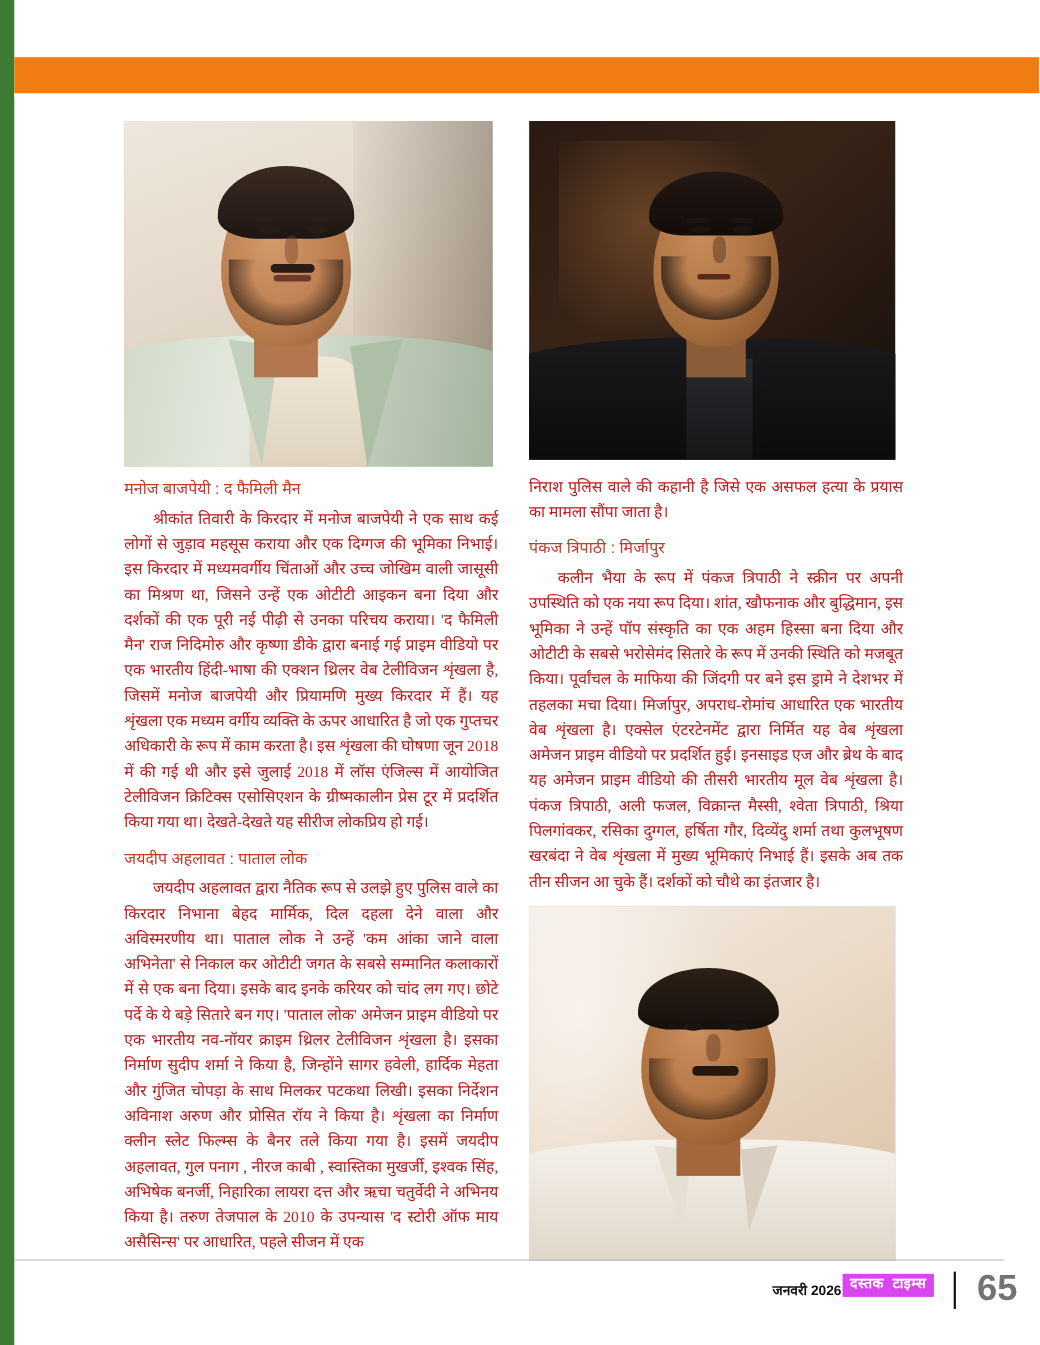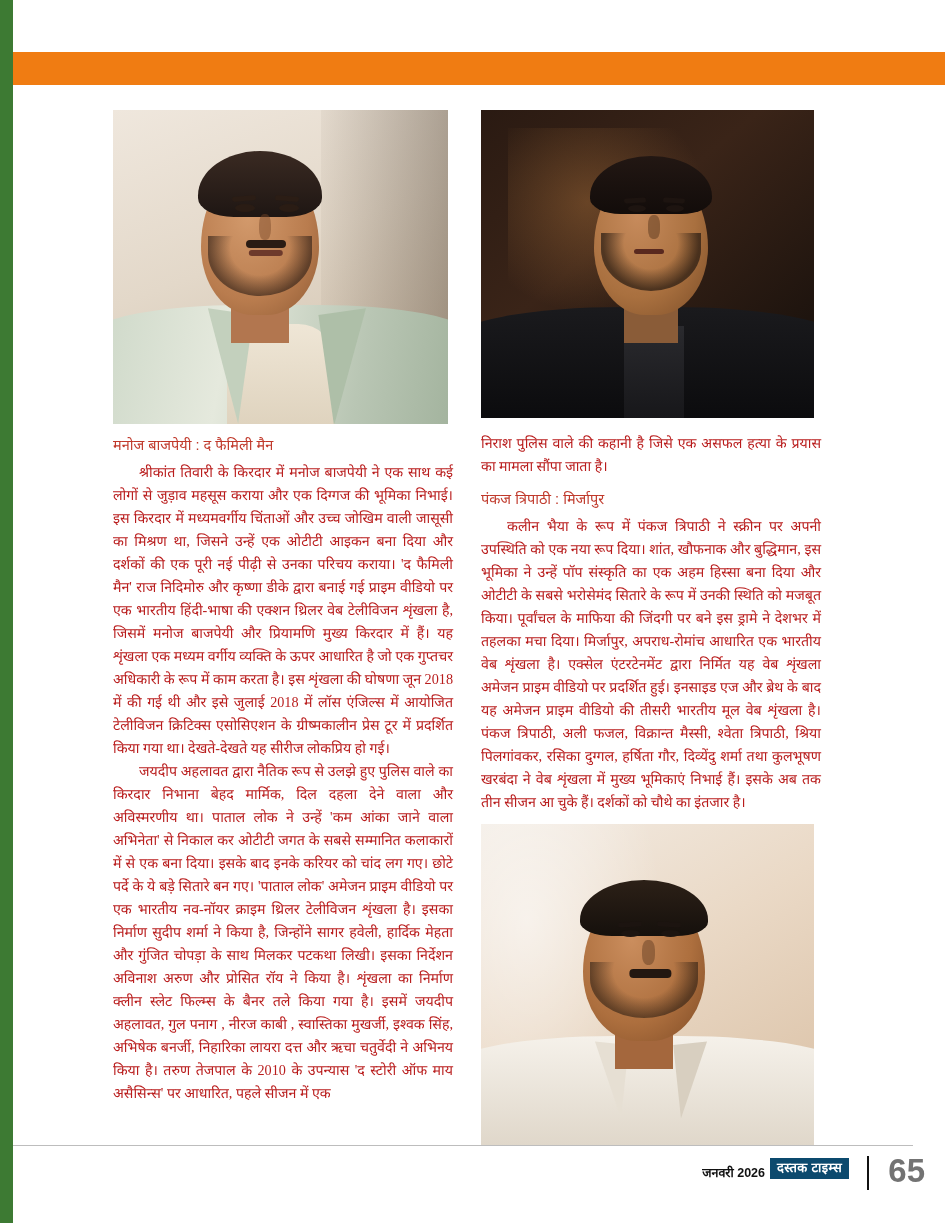--- a/index.html
+++ b/index.html
@@ -110,23 +110,23 @@
     top: 12px;
     font-family: "Liberation Sans", sans-serif;
     font-weight: bold;
     font-size: 12.5px;
     color: #111111;
   }
   .footer-logo {
     position: absolute;
     right: 98px;
     top: 6px;
-    background: #0c4a6e;
+    background: #d946ef;
     color: #ffffff;
-    font-family: Liberation Sans, sans-serif;
+    font-family: Liberation Mono, monospace;
     font-weight: bold;
     font-size: 13px;
     padding: 3px 7px 4px 7px;
     letter-spacing: 0.3px;
     line-height: 1.1;
     margin-left: 36px;
   }
   .footer-sep {
     position: absolute;
     right: 78px;
@@ -258,20 +258,21 @@
         <div class="m1-eyeL"></div>
         <div class="m1-eyeR"></div>
         <div class="m1-nose"></div>
         <div class="m1-stache"></div>
         <div class="m1-mouth"></div>
       </div>
 
       <h2 class="heading">मनोज बाजपेयी : द फैमिली मैन</h2>
       <p class="body indent">श्रीकांत तिवारी के किरदार में मनोज बाजपेयी ने एक साथ कई लोगों से जुड़ाव महसूस कराया और एक दिग्गज की भूमिका निभाई। इस किरदार में मध्यमवर्गीय चिंताओं और उच्च जोखिम वाली जासूसी का मिश्रण था, जिसने उन्हें एक ओटीटी आइकन बना दिया और दर्शकों की एक पूरी नई पीढ़ी से उनका परिचय कराया। 'द फैमिली मैन' राज निदिमोरु और कृष्णा डीके द्वारा बनाई गई प्राइम वीडियो पर एक भारतीय हिंदी-भाषा की एक्शन थ्रिलर वेब टेलीविजन शृंखला है, जिसमें मनोज बाजपेयी और प्रियामणि मुख्य किरदार में हैं। यह शृंखला एक मध्यम वर्गीय व्यक्ति के ऊपर आधारित है जो एक गुप्तचर अधिकारी के रूप में काम करता है। इस शृंखला की घोषणा जून 2018 में की गई थी और इसे जुलाई 2018 में लॉस एंजिल्स में आयोजित टेलीविजन क्रिटिक्स एसोसिएशन के ग्रीष्मकालीन प्रेस टूर में प्रदर्शित किया गया था। देखते-देखते यह सीरीज लोकप्रिय हो गई।</p>
 
+      <h2 class="heading">जयदीप अहलावत : पाताल लोक</h2>
       <p class="body indent">जयदीप अहलावत द्वारा नैतिक रूप से उलझे हुए पुलिस वाले का किरदार निभाना बेहद मार्मिक, दिल दहला देने वाला और अविस्मरणीय था। पाताल लोक ने उन्हें 'कम आंका जाने वाला अभिनेता' से निकाल कर ओटीटी जगत के सबसे सम्मानित कलाकारों में से एक बना दिया। इसके बाद इनके करियर को चांद लग गए। छोटे पर्दे के ये बड़े सितारे बन गए। 'पाताल लोक' अमेजन प्राइम वीडियो पर एक भारतीय नव-नॉयर क्राइम थ्रिलर टेलीविजन शृंखला है। इसका निर्माण सुदीप शर्मा ने किया है, जिन्होंने सागर हवेली, हार्दिक मेहता और गुंजित चोपड़ा के साथ मिलकर पटकथा लिखी। इसका निर्देशन अविनाश अरुण और प्रोसित रॉय ने किया है। शृंखला का निर्माण क्लीन स्लेट फिल्म्स के बैनर तले किया गया है। इसमें जयदीप अहलावत, गुल पनाग , नीरज काबी , स्वास्तिका मुखर्जी, इश्वक सिंह, अभिषेक बनर्जी, निहारिका लायरा दत्त और ऋचा चतुर्वेदी ने अभिनय किया है। तरुण तेजपाल के 2010 के उपन्यास 'द स्टोरी ऑफ माय असैसिन्स' पर आधारित, पहले सीजन में एक</p>
     </div>
 
     <div class="col col-right">
 
       <div class="photo p2">
         <div class="bg-layer m2-bg"></div>
         <div class="m2-glow"></div>
         <div class="m2-shoulders"></div>
         <div class="m2-shirt"></div>

